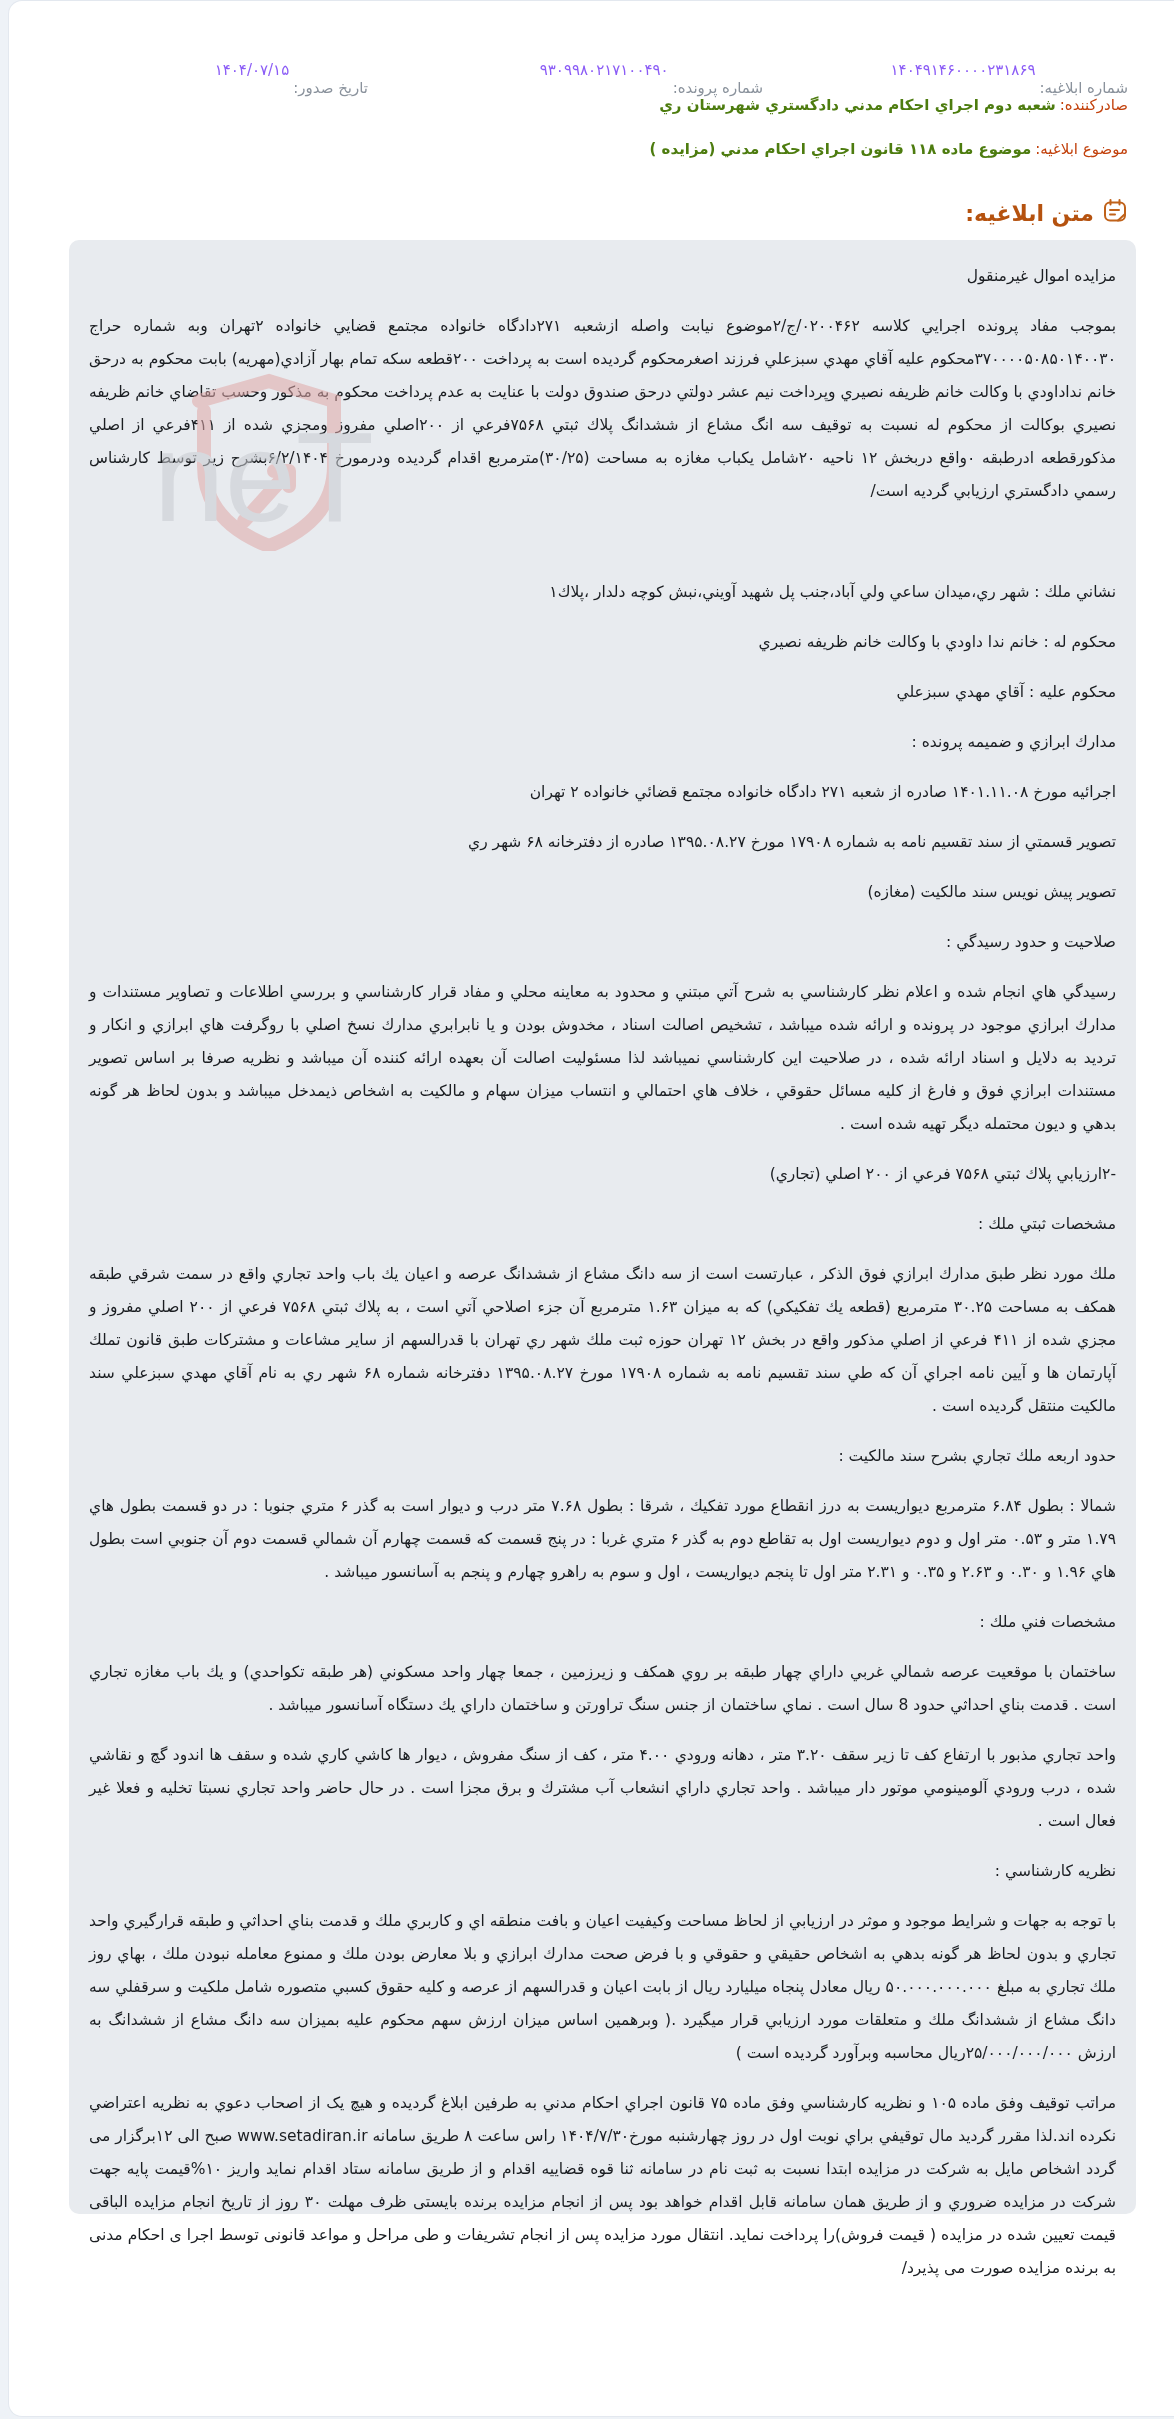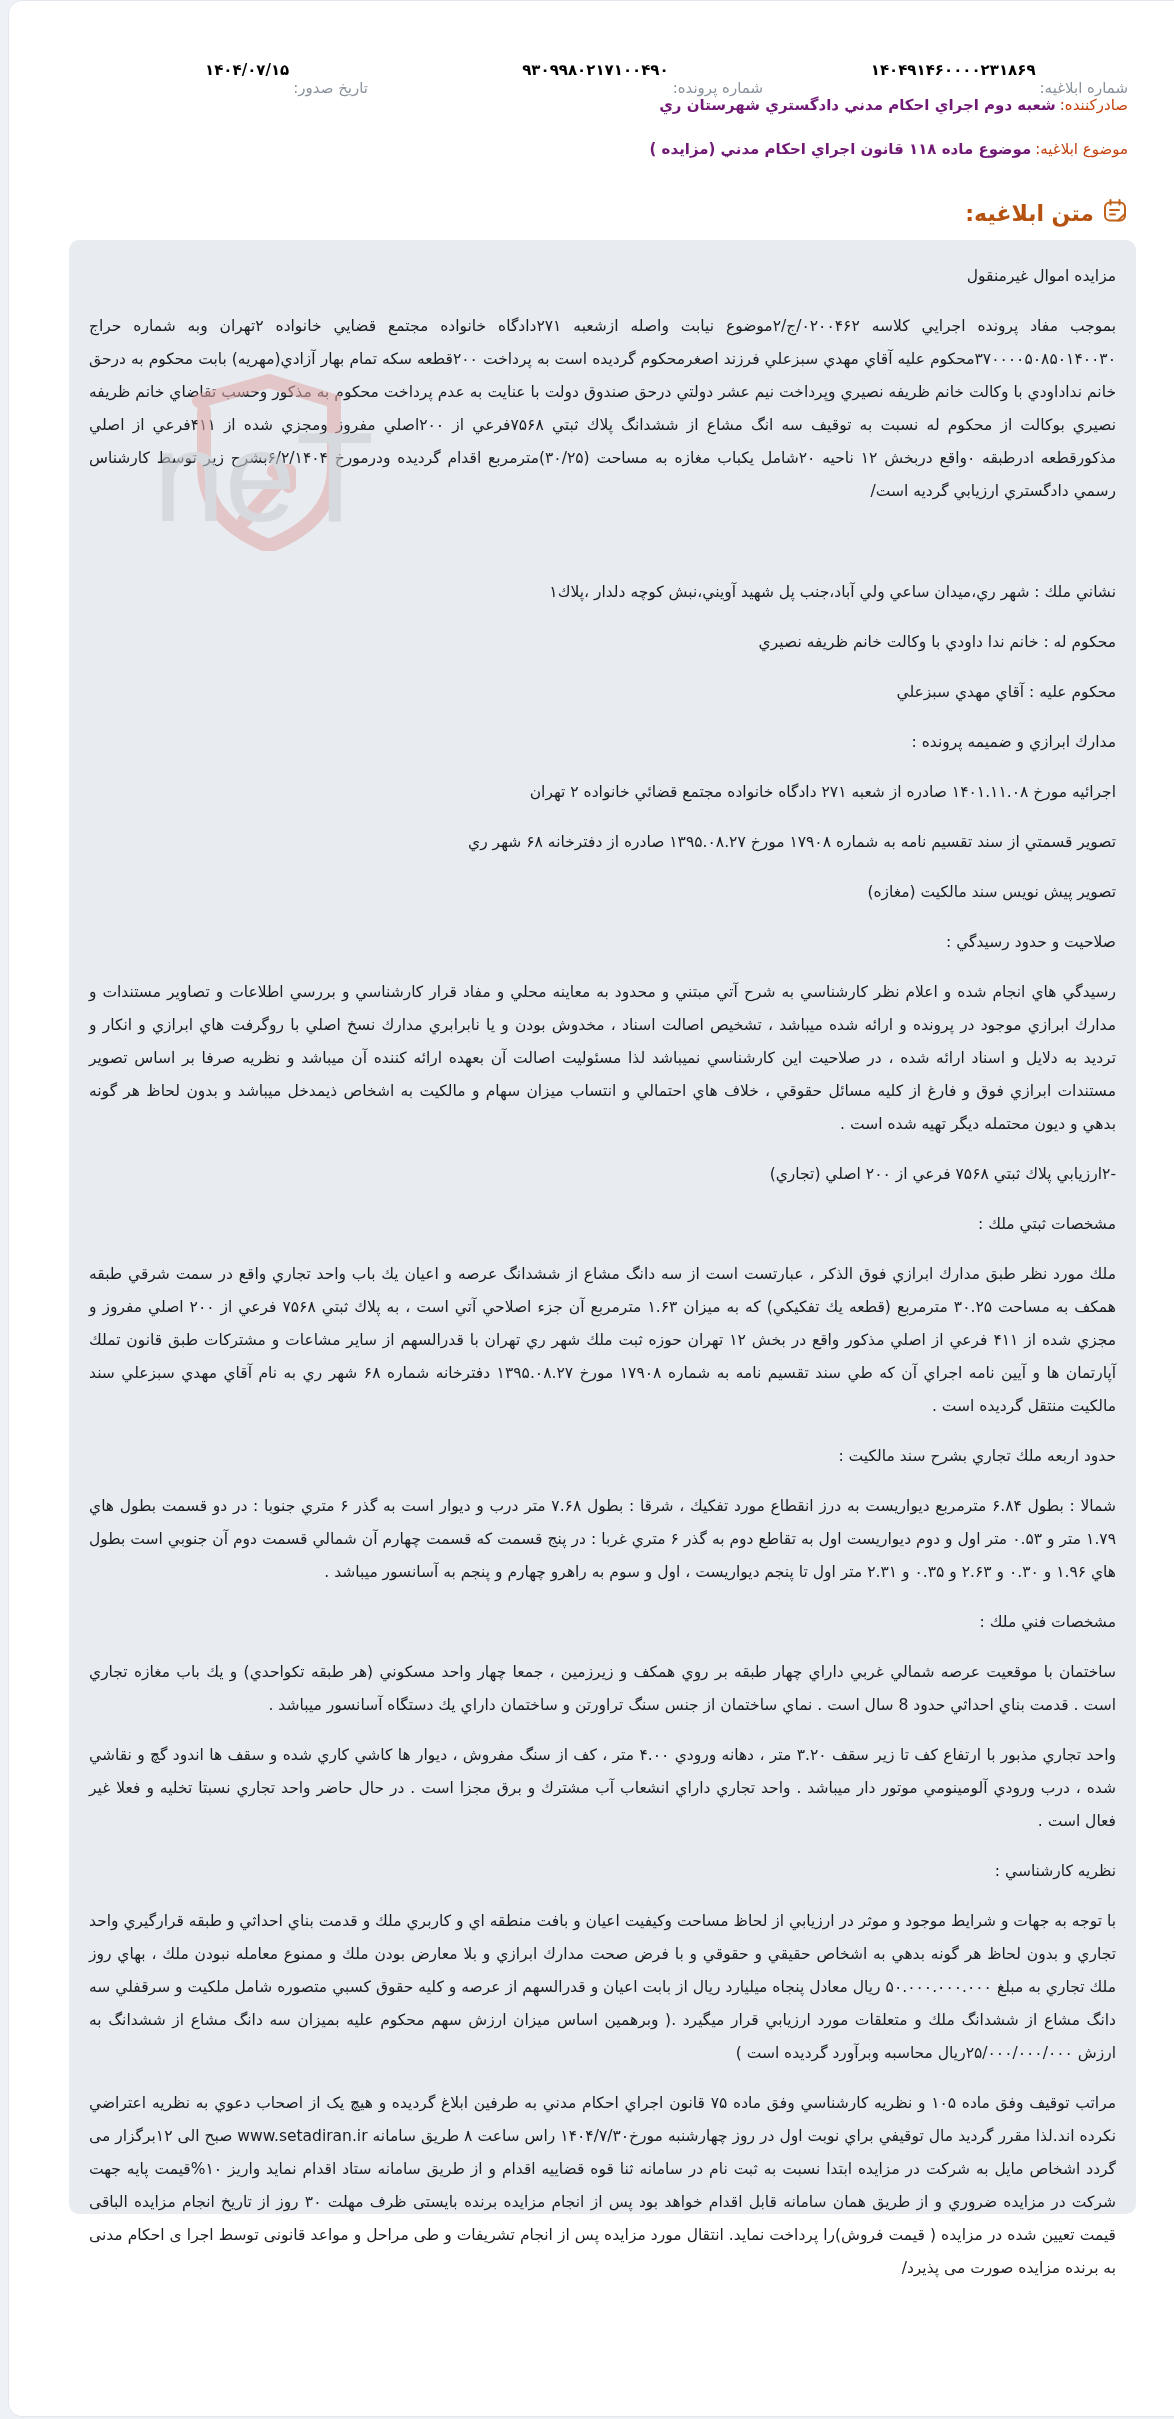--- a/index.html
+++ b/index.html
@@ -17,30 +17,30 @@
     border:1px solid #e3e8ef; border-right:none;
     box-sizing:border-box;
   }
   .meta-row {
     position:absolute; top:54px; right:46px; left:60px; height:30px;
     display:flex; flex-direction:row; align-items:center;
     font-size:15px;
   }
   .meta-item { display:flex; align-items:center; gap:4px; white-space:nowrap; }
   .meta-item .lbl { color:#8a929c;margin-top:36px; }
-  .meta-item .val { color:#000000; font-weight:bold; }
+  .meta-item .val { color:#8b5cf6; font-weight:normal; }
   .meta-item.notice-no { position:absolute; right:0; }
   .meta-item.file-no { position:absolute; right:365px; }
   .meta-item.issue-date { position:absolute; right:760px; }
   .meta-line {
     position:absolute; right:46px; height:28px;
     display:flex; align-items:center; gap:4px; font-size:15px; white-space:nowrap;
   }
   .meta-line .lbl { color:#c2410c; }
-  .meta-line .val { color:#701a75; font-weight:bold; }
+  .meta-line .val { color:#4d7c0f; font-weight:bold; }
   .section-title {
     position:absolute; top:197px; right:46px;
     display:flex; align-items:center; gap:8px;
     color:#b5520f; font-weight:bold; font-size:22px;
   }
   .section-title svg { width:26px; height:26px; }
   .panel {
     position:absolute; top:239px; left:60px; width:1067px; height:1974px;
     background:#e8ebef; border-radius:10px;
     box-sizing:border-box; padding:20px 20px 7px 20px;

